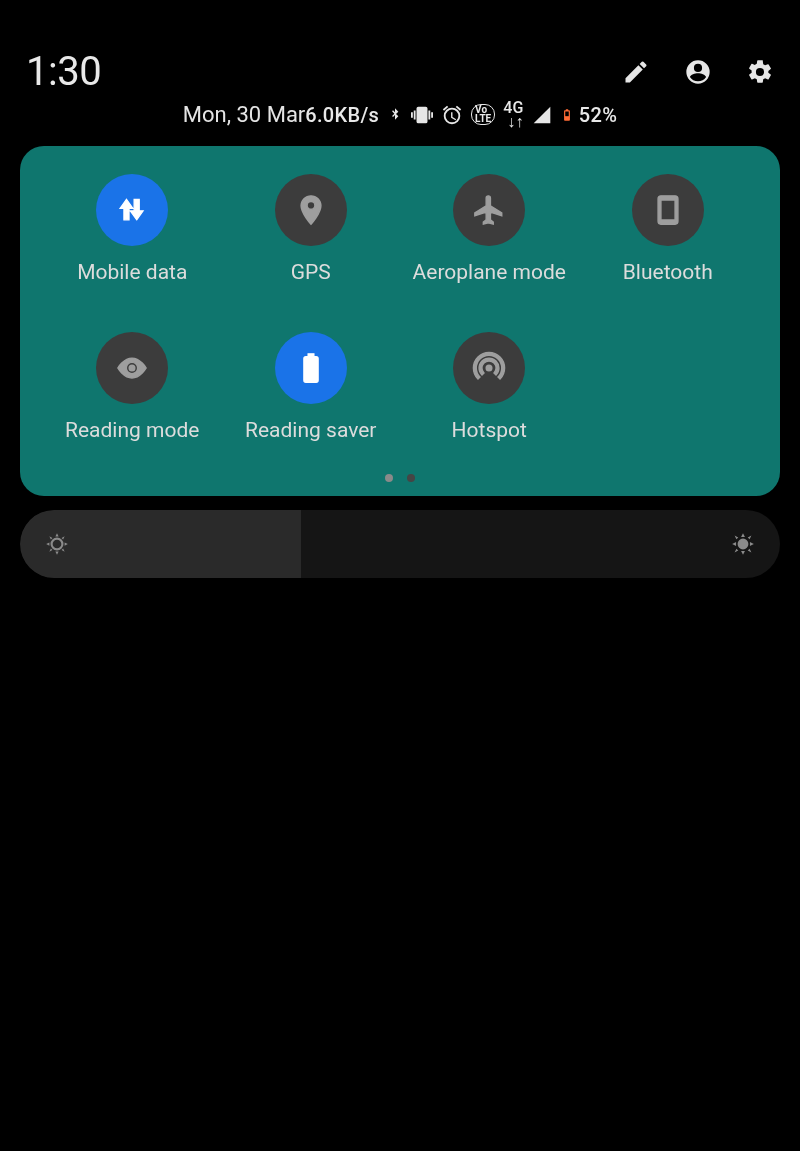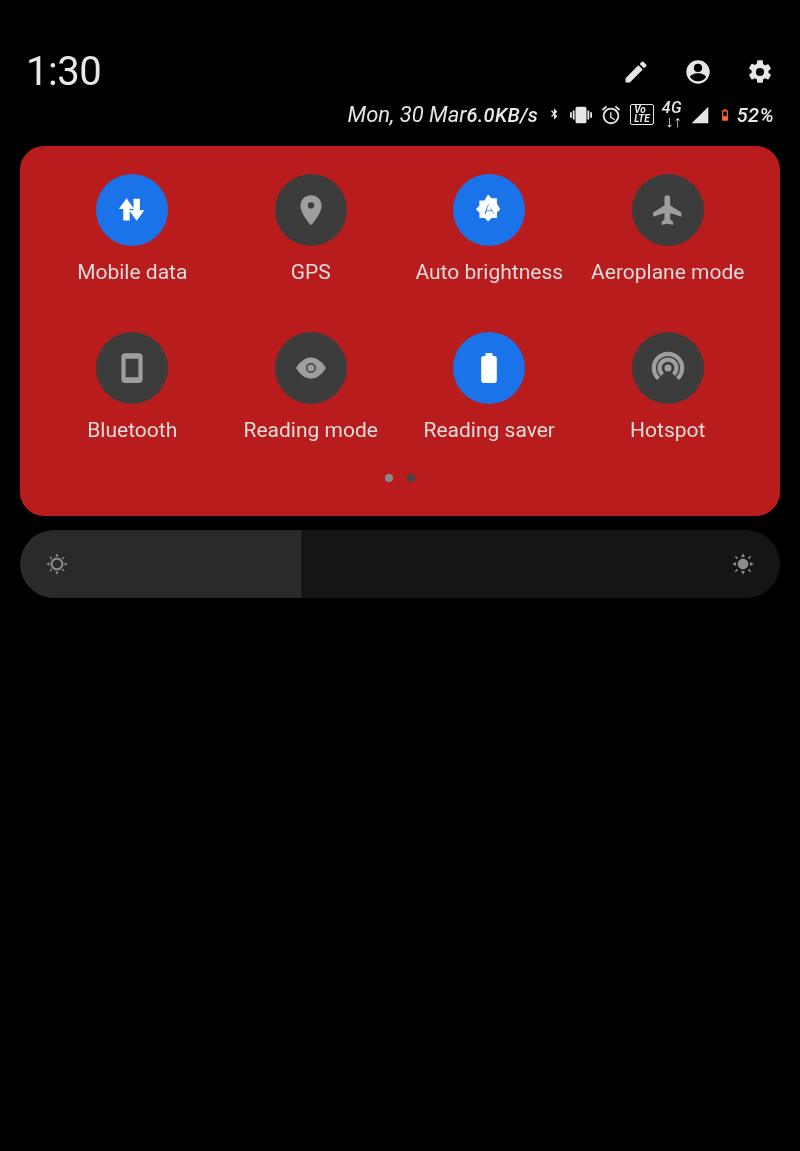--- a/index.html
+++ b/index.html
@@ -11,37 +11,36 @@
   }
   .header-row1 {
     display: flex; align-items: center; justify-content: space-between;
   }
   .time { font-size: 40px; font-weight: 400; letter-spacing: -0.5px; }
   .header-icons { display: flex; gap: 34px; align-items: center; }
   .header-icons .ic { width: 28px; height: 28px; display:flex; align-items:center; justify-content:center; }
   .header-icons svg { width: 28px; height: 28px; fill:#e6e6e6; }
 
   .header-row2 {
-    display: flex; align-items: center; justify-content: flex-end;
+    display: flex; align-items: center; justify-content: center;
     margin-top: 6px;
-    font-style: italic;
   }
   .date { font-size: 22px; font-weight: 400; color:#e4e4e4; }
   .status-bar { display:flex; align-items:center; gap:8px; font-size:20px; font-weight:500; letter-spacing:0.3px; }
   .status-bar svg { fill:#e6e6e6; }
-  .volte { border:1.5px solid #e6e6e6; border-radius:2px; font-size:10px; padding:1px 3px; font-weight:700; letter-spacing:0; }
+  .volte { border:1.5px solid #e6e6e6; border-radius:10px; font-size:10px; padding:1px 3px; font-weight:700; letter-spacing:0; }
   .sim-4g { font-size:16px; line-height:0.85; display:flex; flex-direction:column; align-items:flex-end; }
   .battery-wrap { display:flex; align-items:center; gap:5px; }
 
   
   .panel {
     margin: 18px 20px 0 20px;
-    background: #b91c1c;
+    background: #0f766e;
     border-radius: 24px;
-    padding: 28px 28px 34px 28px;
+    padding: 28px 28px 14px 28px;
   }
   .grid {
     display: grid;
     grid-template-columns: repeat(4, 1fr);
     row-gap: 48px;
     column-gap: 10px;
   }
   .tile {
     display:flex; flex-direction:column; align-items:center;
     gap: 14px;
@@ -158,28 +157,20 @@
       </div>
       <div class="tile">
         <div class="circle off">
           <svg viewBox="0 0 24 24">
             <use href="#location-icon"></use>
           </svg>
         </div>
         <div class="tile-label">GPS</div>
       </div>
       <div class="tile">
-        <div class="circle on">
-          <svg viewBox="0 0 24 24">
-            <use href="#brightness-auto-icon"></use>
-          </svg>
-        </div>
-        <div class="tile-label">Auto brightness</div>
-      </div>
-      <div class="tile">
         <div class="circle off">
           <svg viewBox="0 0 24 24">
             <use href="#airplane-icon"></use>
           </svg>
         </div>
         <div class="tile-label">Aeroplane mode</div>
       </div>
       <div class="tile">
         <div class="circle off">
           <svg viewBox="0 0 24 24">

